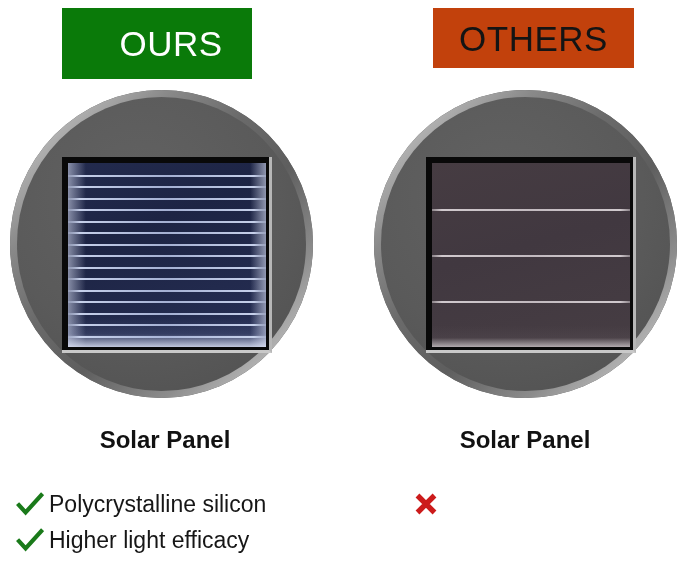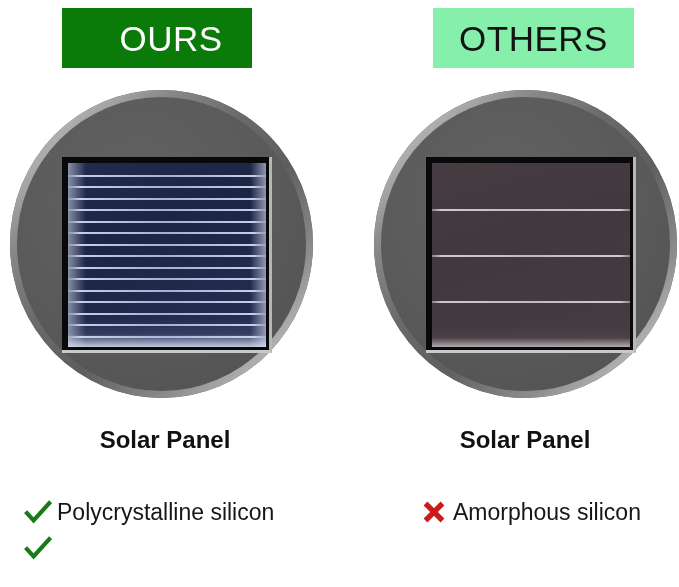--- a/index.html
+++ b/index.html
@@ -29,31 +29,31 @@
     justify-content: center;
     font-size: 35px;
     letter-spacing: 0.5px;
     line-height: 1;
     box-sizing: border-box;
   }
   .badge-ours {
     left: 62px;
     top: 8px;
     width: 190px;
-    height: 60px;
+    height: 71px;
     background: #0a7a09;
     color: #ffffff;
     padding-left: 28px;
   }
   .badge-others {
     left: 433px;
     top: 8px;
     width: 201px;
     height: 60px;
-    background: #86efac;
+    background: #c2410c;
     color: #141414;
   }
 
   
   .device {
     position: absolute;
     width: 303px;
     height: 308px;
     border-radius: 50%;
     background: #5a5a5a;
@@ -166,21 +166,21 @@
     text-align: center;
     line-height: 1;
     white-space: nowrap;
   }
   .caption-left  { left: 0;   top: 428px; width: 330px; }
   .caption-right { left: 360px; top: 428px; width: 330px; }
 
   .features {
     position: absolute;
     list-style: none;
-    margin: 16px;
+    margin: 8px;
     padding: 0;
   }
   .features-left  { left: 8px;   top: 478px; width: 340px; }
   .features-right { left: 404px; top: 478px; width: 280px; }
 
   .feature-item {
     display: flex;
     align-items: center;
     height: 36px;
     font-size: 23px;
@@ -241,20 +241,21 @@
           </svg>
         </span>
         <span>Polycrystalline silicon</span>
       </li>
       <li class="feature-item">
         <span class="mark">
           <svg width="28" height="28" viewBox="0 0 28 28">
             <path d="M3 15.2 L9.6 22.4 L25.2 5.2" fill="none" stroke="#1a7a1a" stroke-width="4.2" stroke-linecap="square" stroke-linejoin="miter"></path>
           </svg>
         </span>
+        <span>Higher light efficacy</span>
       </li>
     </ul>
 
   <div class="badge badge-others">OTHERS</div>
 
   <div class="device device-right">
     <div class="rim"></div>
     <div class="face">
       <div class="panel-bezel">
         <div class="panel-cells cells-amorph" id="cells-right">
@@ -269,17 +270,16 @@
 
   <div class="caption caption-right">Solar Panel</div>
 
   <ul class="features features-right" id="features-right">
       <li class="feature-item">
         <span class="mark">
           <svg width="26" height="26" viewBox="0 0 26 26">
             <path d="M4.5 4.5 L21.5 21.5 M21.5 4.5 L4.5 21.5" fill="none" stroke="#cc1b1b" stroke-width="5.4" stroke-linecap="butt"></path>
           </svg>
         </span>
-        <span>Amorphous silicon</span>
       </li>
     </ul>
 
 </div>
 
 </body></html>

